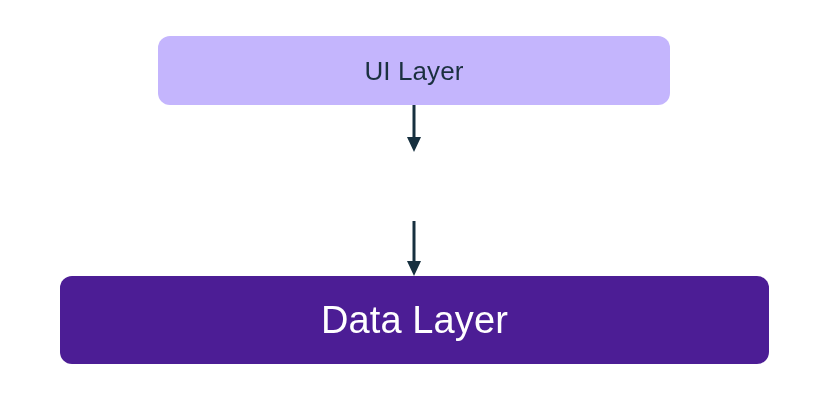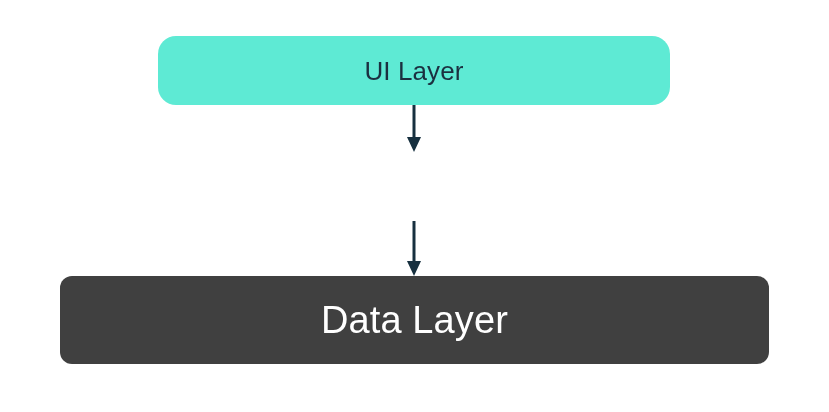--- a/index.html
+++ b/index.html
@@ -28,27 +28,26 @@
     display: flex;
     align-items: center;
     justify-content: center;
     box-sizing: border-box;
     border-radius: 12px;
     text-align: center;
     white-space: nowrap;
   }
 
   .layer-box.light {
-    background: #5eead4;
+    background: #c4b5fd;
     color: #1b3040;
-    border-radius: 18px;
   }
 
   .layer-box.dark {
-    background: #404040;
+    background: #4c1d95;
     color: #ffffff;
   }
 
   
   #box-ui-layer {
     left: 158px;
     top: 36px;
     width: 512px;
     height: 69px;
   }

